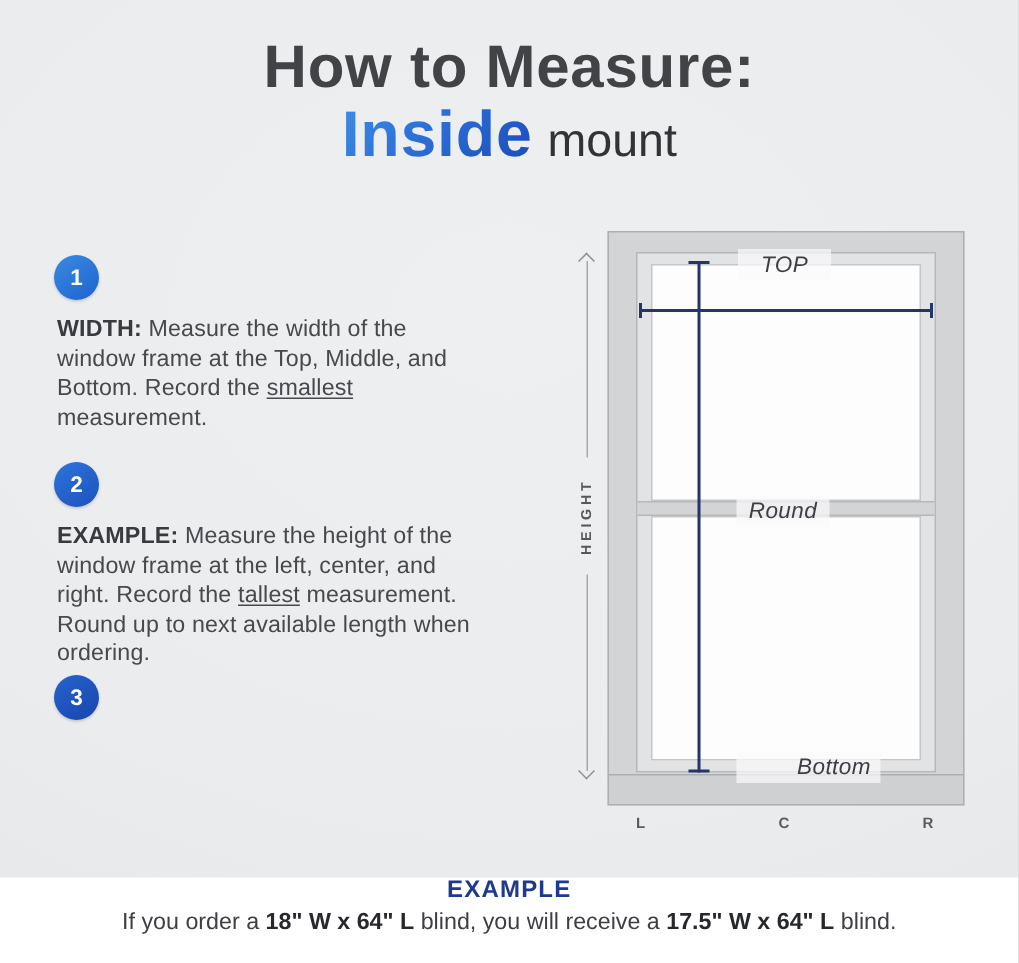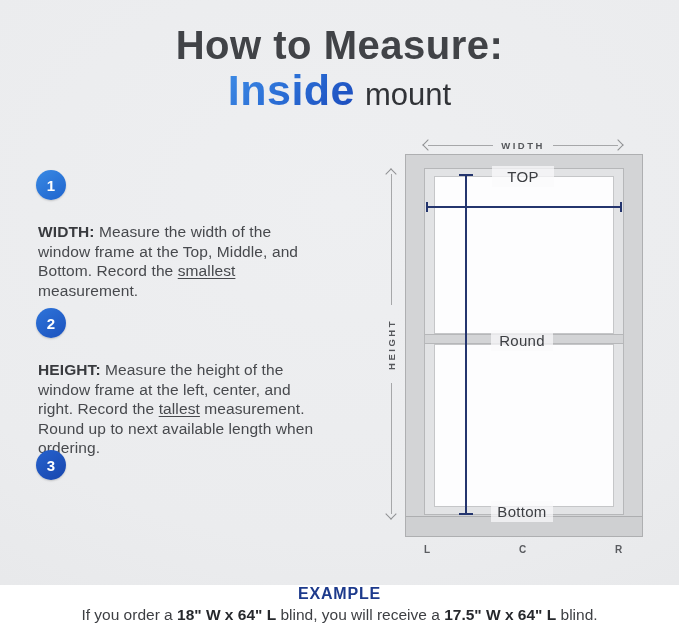--- a/index.html
+++ b/index.html
@@ -29,21 +29,21 @@
     width:30px;height:30px;border-radius:50%;
     margin-left:9px;
     color:#fff;font-size:15px;font-weight:700;
     display:flex;align-items:center;justify-content:center;
     box-shadow:0 1px 2px rgba(0,0,0,.18);
   }
   .c1{background:linear-gradient(145deg,#3a8ae4,#1e63cd);}
   .c2{background:linear-gradient(145deg,#2e74da,#1c52bd);}
   .c3{background:linear-gradient(145deg,#2763ce,#1745ad);}
   .step-text{
-    margin-top:22px;margin-left:11px;
+    margin-top:10px;margin-left:11px;
     font-size:15.5px;line-height:19.5px;color:#47494d;letter-spacing:.1px;
   }
   .step-text b{color:#383a3e;}
   .step-text u{text-underline-offset:2px;}
   .w1{width:268px;} .w2{width:290px;} .w3{width:318px;}
   
   .width-arrow{
     position:absolute;left:424px;top:138px;width:198px;height:14px;
     display:flex;align-items:center;
   }
@@ -83,25 +83,25 @@
   .measure-v{position:absolute;left:465px;top:174px;width:2px;height:341px;background:#24356e;}
   .measure-v::before,.measure-v::after{content:"";position:absolute;left:-6px;width:14px;height:2px;background:#24356e;}
   .measure-v::before{top:0;} .measure-v::after{bottom:0;}
   .measure-h{position:absolute;left:426px;top:206px;width:196px;height:2px;background:#24356e;}
   .measure-h::before,.measure-h::after{content:"";position:absolute;top:-4px;width:2px;height:10px;background:#24356e;}
   .measure-h::before{left:0;} .measure-h::after{right:0;}
   
   .pos-label{
     position:absolute;width:62px;text-align:center;
     background:rgba(250,250,251,.72);
-    font-size:15px;color:#3c3e42;padding:2px 0;letter-spacing:.3px;
+    font-size:15px;color:#3c3e42;padding:2px 0;letter-spacing:.3px;font-style:italic;
   }
   .lbl-top{left:492px;top:166px;}
   .lbl-middle{left:491px;top:330px;}
-  .lbl-bottom{left:491px;top:501px;}
+  .lbl-bottom{left:491px;top:501px;padding-left:34px;}
   .marker{position:absolute;top:544px;font-size:10px;font-weight:700;color:#5a5c60;letter-spacing:.5px;}
   .mk-l{left:424px;} .mk-c{left:519px;} .mk-r{left:615px;}
   
   .example{
     position:absolute;left:0;right:0;bottom:0;height:57px;background:#ffffff;
     text-align:center;box-sizing:content-box;
   }
   .example-heading{font-size:16px;font-weight:700;color:#1d3a8c;letter-spacing:.8px;}
   .example-line{font-size:15.5px;color:#3d3f43;margin-top:3px;}
   .example-line b{color:#26282c;}
@@ -118,34 +118,27 @@
     </div>
   </div>
 
   <div class="step" style="top:170px;">
     <div class="step-circle c1">1</div>
     <div class="step-text w1"><b>WIDTH:</b><span> Measure the width of the window frame at the Top, Middle, and Bottom. Record the </span><u>smallest</u><span> measurement.</span></div>
   </div>
 
   <div class="step" style="top:308px;">
     <div class="step-circle c2">2</div>
-    <div class="step-text w2"><b>HEIGHT:</b><span> Measure the height of the window frame at the left, center, and right. Record the </span><u>tallest</u><span> measurement. Round up to next available length when ordering.</span></div>
+    <div class="step-text w2"><b>EXAMPLE:</b><span> Measure the height of the window frame at the left, center, and right. Record the </span><u>tallest</u><span> measurement. Round up to next available length when ordering.</span></div>
   </div>
 
   <div class="step" style="top:450px;">
     <div class="step-circle c3">3</div>
   </div>
 
-  <div class="width-arrow">
-    <span class="chev chev-left"></span>
-    <span class="h-line"></span>
-    <span class="arrow-label">WIDTH</span>
-    <span class="h-line"></span>
-    <span class="chev chev-right"></span>
-  </div>
 
   <div class="height-arrow">
     <span class="chev chev-up"></span>
     <span class="v-line"></span>
     <span class="height-label-wrap">
       <span class="arrow-label">HEIGHT</span>
     </span>
     <span class="v-line"></span>
     <span class="chev chev-down"></span>
   </div>

